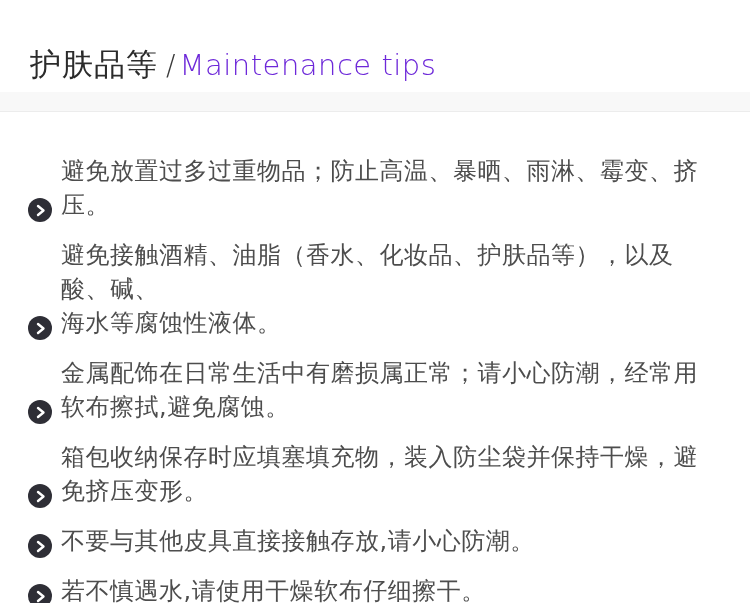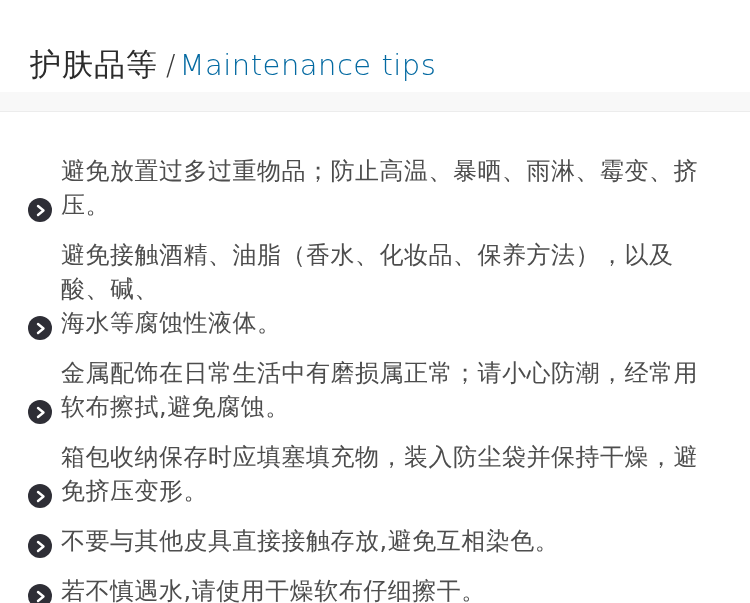--- a/index.html
+++ b/index.html
@@ -29,21 +29,21 @@
   }
   .title-sep {
     font-size: 28px;
     font-weight: 300;
     color: #3a3a3a;
     margin: 0 4px 0 8px;
   }
   .title-en {
     font-size: 29px;
     font-weight: 300;
-    color: #0369a1;
+    color: #6d28d9;
     letter-spacing: 0.5px;
   }
   .divider-band {
     margin-top: 6px;
     height: 20px;
     width: 750px;
     background: #f8f8f8;
     border-bottom: 1px solid #ececec;
   }
   .tips-list {
@@ -97,21 +97,21 @@
       </span>
       <span class="tip-text">避免放置过多过重物品；防止高温、暴晒、雨淋、霉变、挤压。</span>
     </div>
 
     <div class="tip-item">
       <span class="tip-icon">
         <svg width="13" height="13" viewBox="0 0 13 13">
             <polyline points="4,2 9.5,6.5 4,11" fill="none" stroke="#ffffff" stroke-width="2.4" stroke-linecap="round" stroke-linejoin="round"></polyline>
           </svg>
       </span>
-      <span class="tip-text">避免接触酒精、油脂（香水、化妆品、保养方法），以及酸、碱、
+      <span class="tip-text">避免接触酒精、油脂（香水、化妆品、护肤品等），以及酸、碱、
 海水等腐蚀性液体。</span>
     </div>
 
     <div class="tip-item">
       <span class="tip-icon">
         <svg width="13" height="13" viewBox="0 0 13 13">
             <polyline points="4,2 9.5,6.5 4,11" fill="none" stroke="#ffffff" stroke-width="2.4" stroke-linecap="round" stroke-linejoin="round"></polyline>
           </svg>
       </span>
       <span class="tip-text">金属配饰在日常生活中有磨损属正常；请小心防潮，经常用
@@ -127,21 +127,21 @@
       <span class="tip-text">箱包收纳保存时应填塞填充物，装入防尘袋并保持干燥，避
 免挤压变形。</span>
     </div>
 
     <div class="tip-item">
       <span class="tip-icon">
         <svg width="13" height="13" viewBox="0 0 13 13">
             <polyline points="4,2 9.5,6.5 4,11" fill="none" stroke="#ffffff" stroke-width="2.4" stroke-linecap="round" stroke-linejoin="round"></polyline>
           </svg>
       </span>
-      <span class="tip-text">不要与其他皮具直接接触存放,避免互相染色。</span>
+      <span class="tip-text">不要与其他皮具直接接触存放,请小心防潮。</span>
     </div>
 
     <div class="tip-item">
       <span class="tip-icon">
         <svg width="13" height="13" viewBox="0 0 13 13">
             <polyline points="4,2 9.5,6.5 4,11" fill="none" stroke="#ffffff" stroke-width="2.4" stroke-linecap="round" stroke-linejoin="round"></polyline>
           </svg>
       </span>
       <span class="tip-text">若不慎遇水,请使用干燥软布仔细擦干。</span>
     </div>

